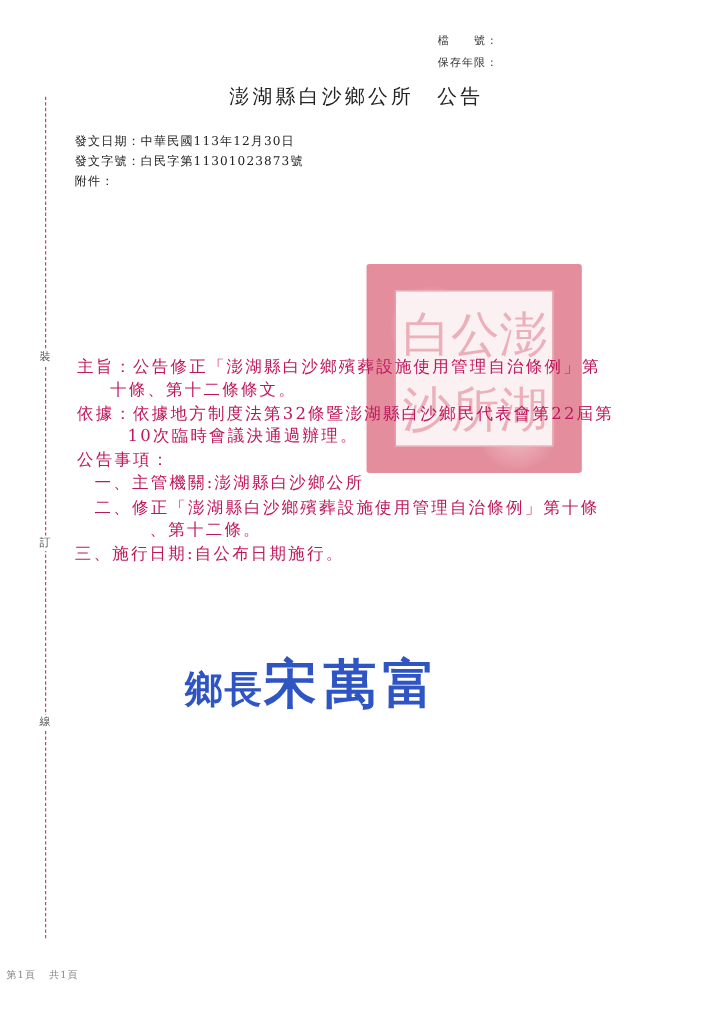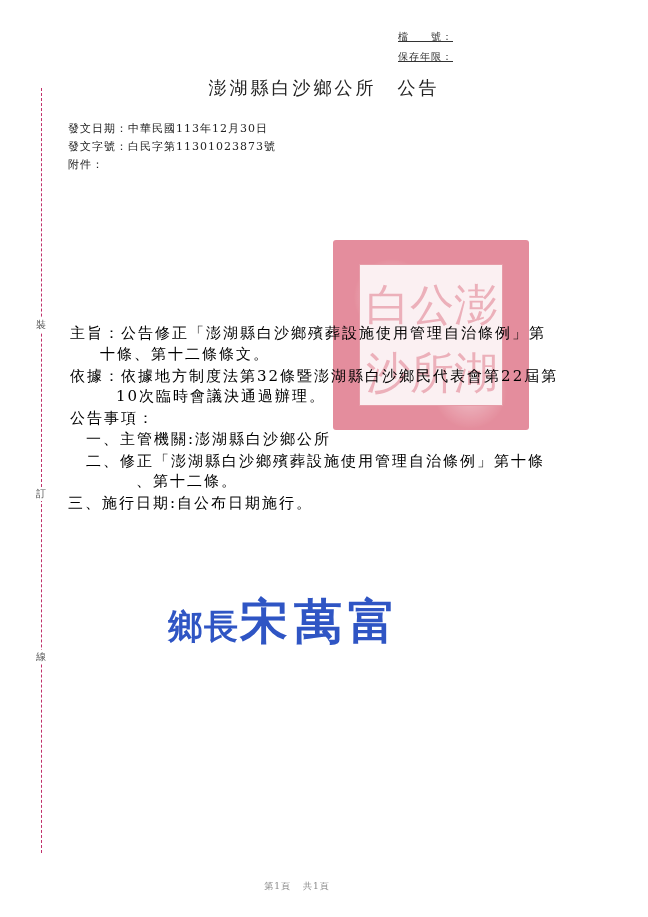--- a/index.html
+++ b/index.html
@@ -2,24 +2,24 @@
 <html><head>
 <meta charset="utf-8">
 <style>
   html, body { margin: 0; padding: 0; background: #ffffff; }
   body {
     width: 648px; height: 917px; position: relative; overflow: hidden;
     font-family: "DejaVu Serif", "Liberation Serif", serif;
     color: #1e1e1e;
   }
   .abs { position: absolute; }
-  .meta { font-size: 10px; color: #333; letter-spacing: 1px; white-space: nowrap; text-decoration: underline; }
+  .meta { font-size: 10px; color: #333; letter-spacing: 1px; white-space: nowrap; }
   .title { left: 0; width: 648px; text-align: center; top: 76px; font-size: 18px; letter-spacing: 3px; color: #222; }
   .info { font-size: 11px; letter-spacing: 1px; color: #222; white-space: nowrap; }
-  .body-text { font-size: 15px; letter-spacing: 2px; color: #000000; white-space: nowrap; line-height: 20px; }
+  .body-text { font-size: 15px; letter-spacing: 2px; color: #be185d; white-space: nowrap; line-height: 20px; }
   .binding-line {
     left: 41px; top: 88px; height: 765px; width: 0;
     border-left: 1.5px dashed #c0306a;
   }
   .binding-char {
     left: 34px; font-size: 10px; color: #555; background: #fff; width: 14px; text-align: center; line-height: 14px;
   }
   .seal-red {
     left: 333px; top: 240px; width: 196px; height: 190px;
     background:
@@ -38,21 +38,21 @@
     position: absolute; inset: 6px;
     display: grid; grid-template-columns: repeat(3, 1fr); grid-template-rows: repeat(2, 1fr);
     font-size: 44px; color: rgba(210,70,95,0.45); text-align: center; line-height: 68px;
     font-family: "DejaVu Serif", serif;
   }
   .signature {
     left: 168px; top: 590px; font-size: 48px; color: #2f55c4; font-weight: bold; letter-spacing: 6px; white-space: nowrap;
     font-family: Liberation Sans, sans-serif;
   }
   .signature .small { font-size: 34px; letter-spacing: 2px; }
-  .footer { left: 0; width: 594px; text-align: center; top: 880px; font-size: 9px; color: #888; letter-spacing: 1px; }
+  .footer { left: 0; width: 594px; top: 880px; font-size: 9px; color: #888; letter-spacing: 1px; }
   .footer span { margin: 0 6px; }
 </style>
 </head>
 <body>
 
 <div class="abs binding-line"></div>
 <div class="abs binding-char" style="top:318px;">裝</div>
 <div class="abs binding-char" style="top:487px;">訂</div>
 <div class="abs binding-char" style="top:650px;">線</div>
 

